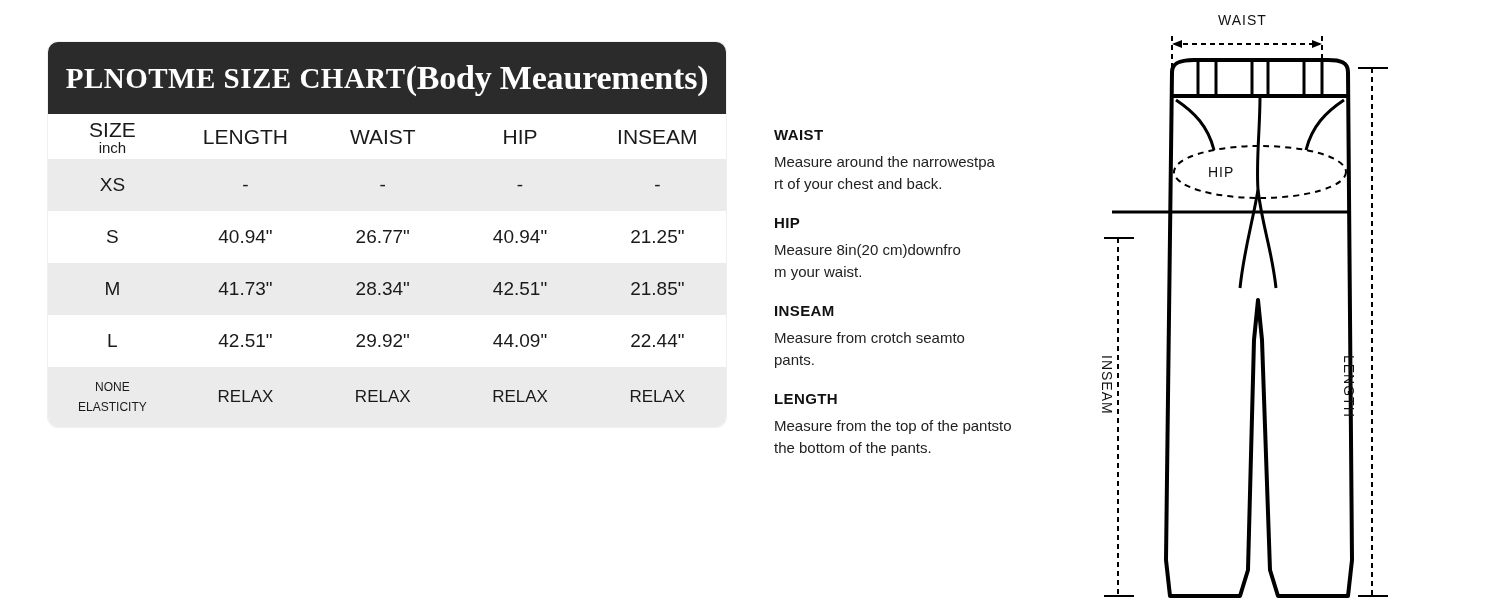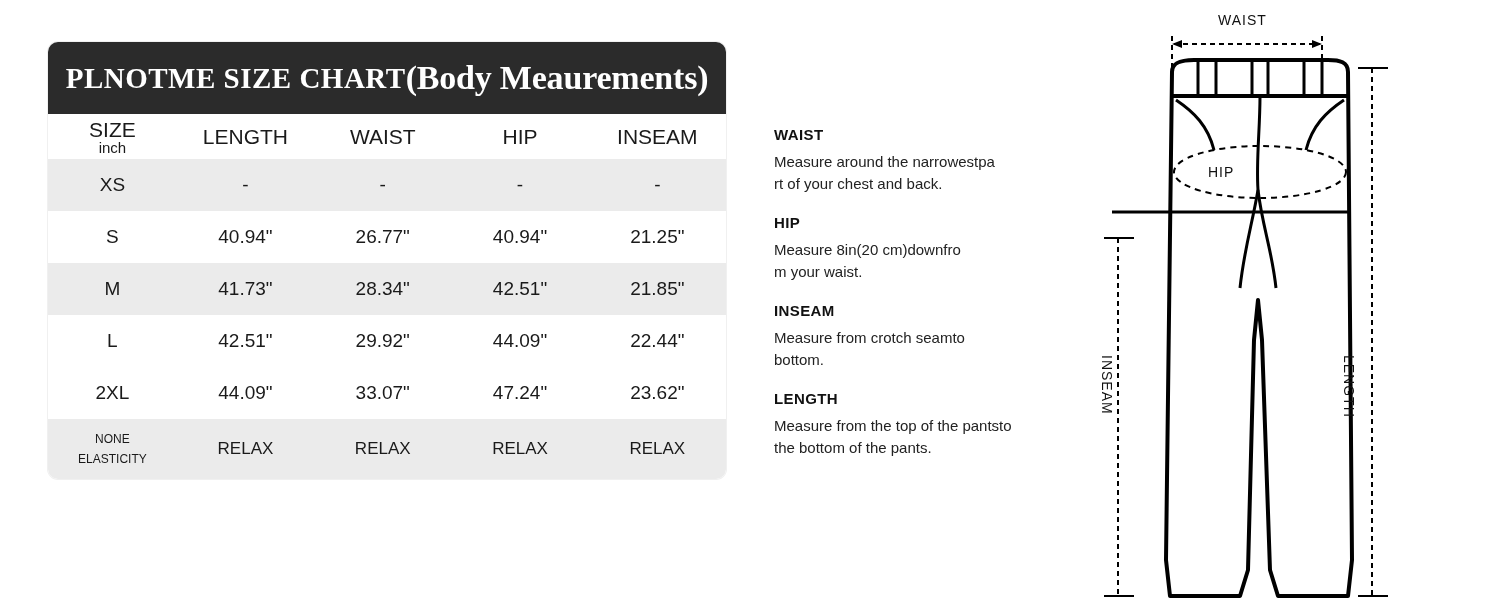--- a/index.html
+++ b/index.html
@@ -200,27 +200,20 @@
 
         <tr class="data-row">
           <td>L</td>
           <td>42.51"</td>
           <td>29.92"</td>
           <td>44.09"</td>
           <td>22.44"</td>
         </tr>
 
 
-        <tr class="data-row">
-          <td>2XL</td>
-          <td>44.09"</td>
-          <td>33.07"</td>
-          <td>47.24"</td>
-          <td>23.62"</td>
-        </tr>
 
         <tr class="last-row">
           <td class="size-cell">
             <span>NONE</span><br>
             <span>ELASTICITY</span>
           </td>
           <td>RELAX</td>
           <td>RELAX</td>
           <td>RELAX</td>
           <td>RELAX</td>
@@ -241,21 +234,21 @@
       <div class="instr-title">HIP</div>
       <div class="instr-text">
         <span>Measure 8in(20 cm)downfro</span><br>
         <span>m your waist.</span>
       </div>
     </div>
     <div class="instr-block">
       <div class="instr-title">INSEAM</div>
       <div class="instr-text">
         <span>Measure from crotch seamto</span><br>
-        <span>bottom.</span>
+        <span>pants.</span>
       </div>
     </div>
     <div class="instr-block">
       <div class="instr-title">LENGTH</div>
       <div class="instr-text">
         <span>Measure from the top of the pantsto</span><br>
         <span>the bottom of the pants.</span>
       </div>
     </div>
   </div>

